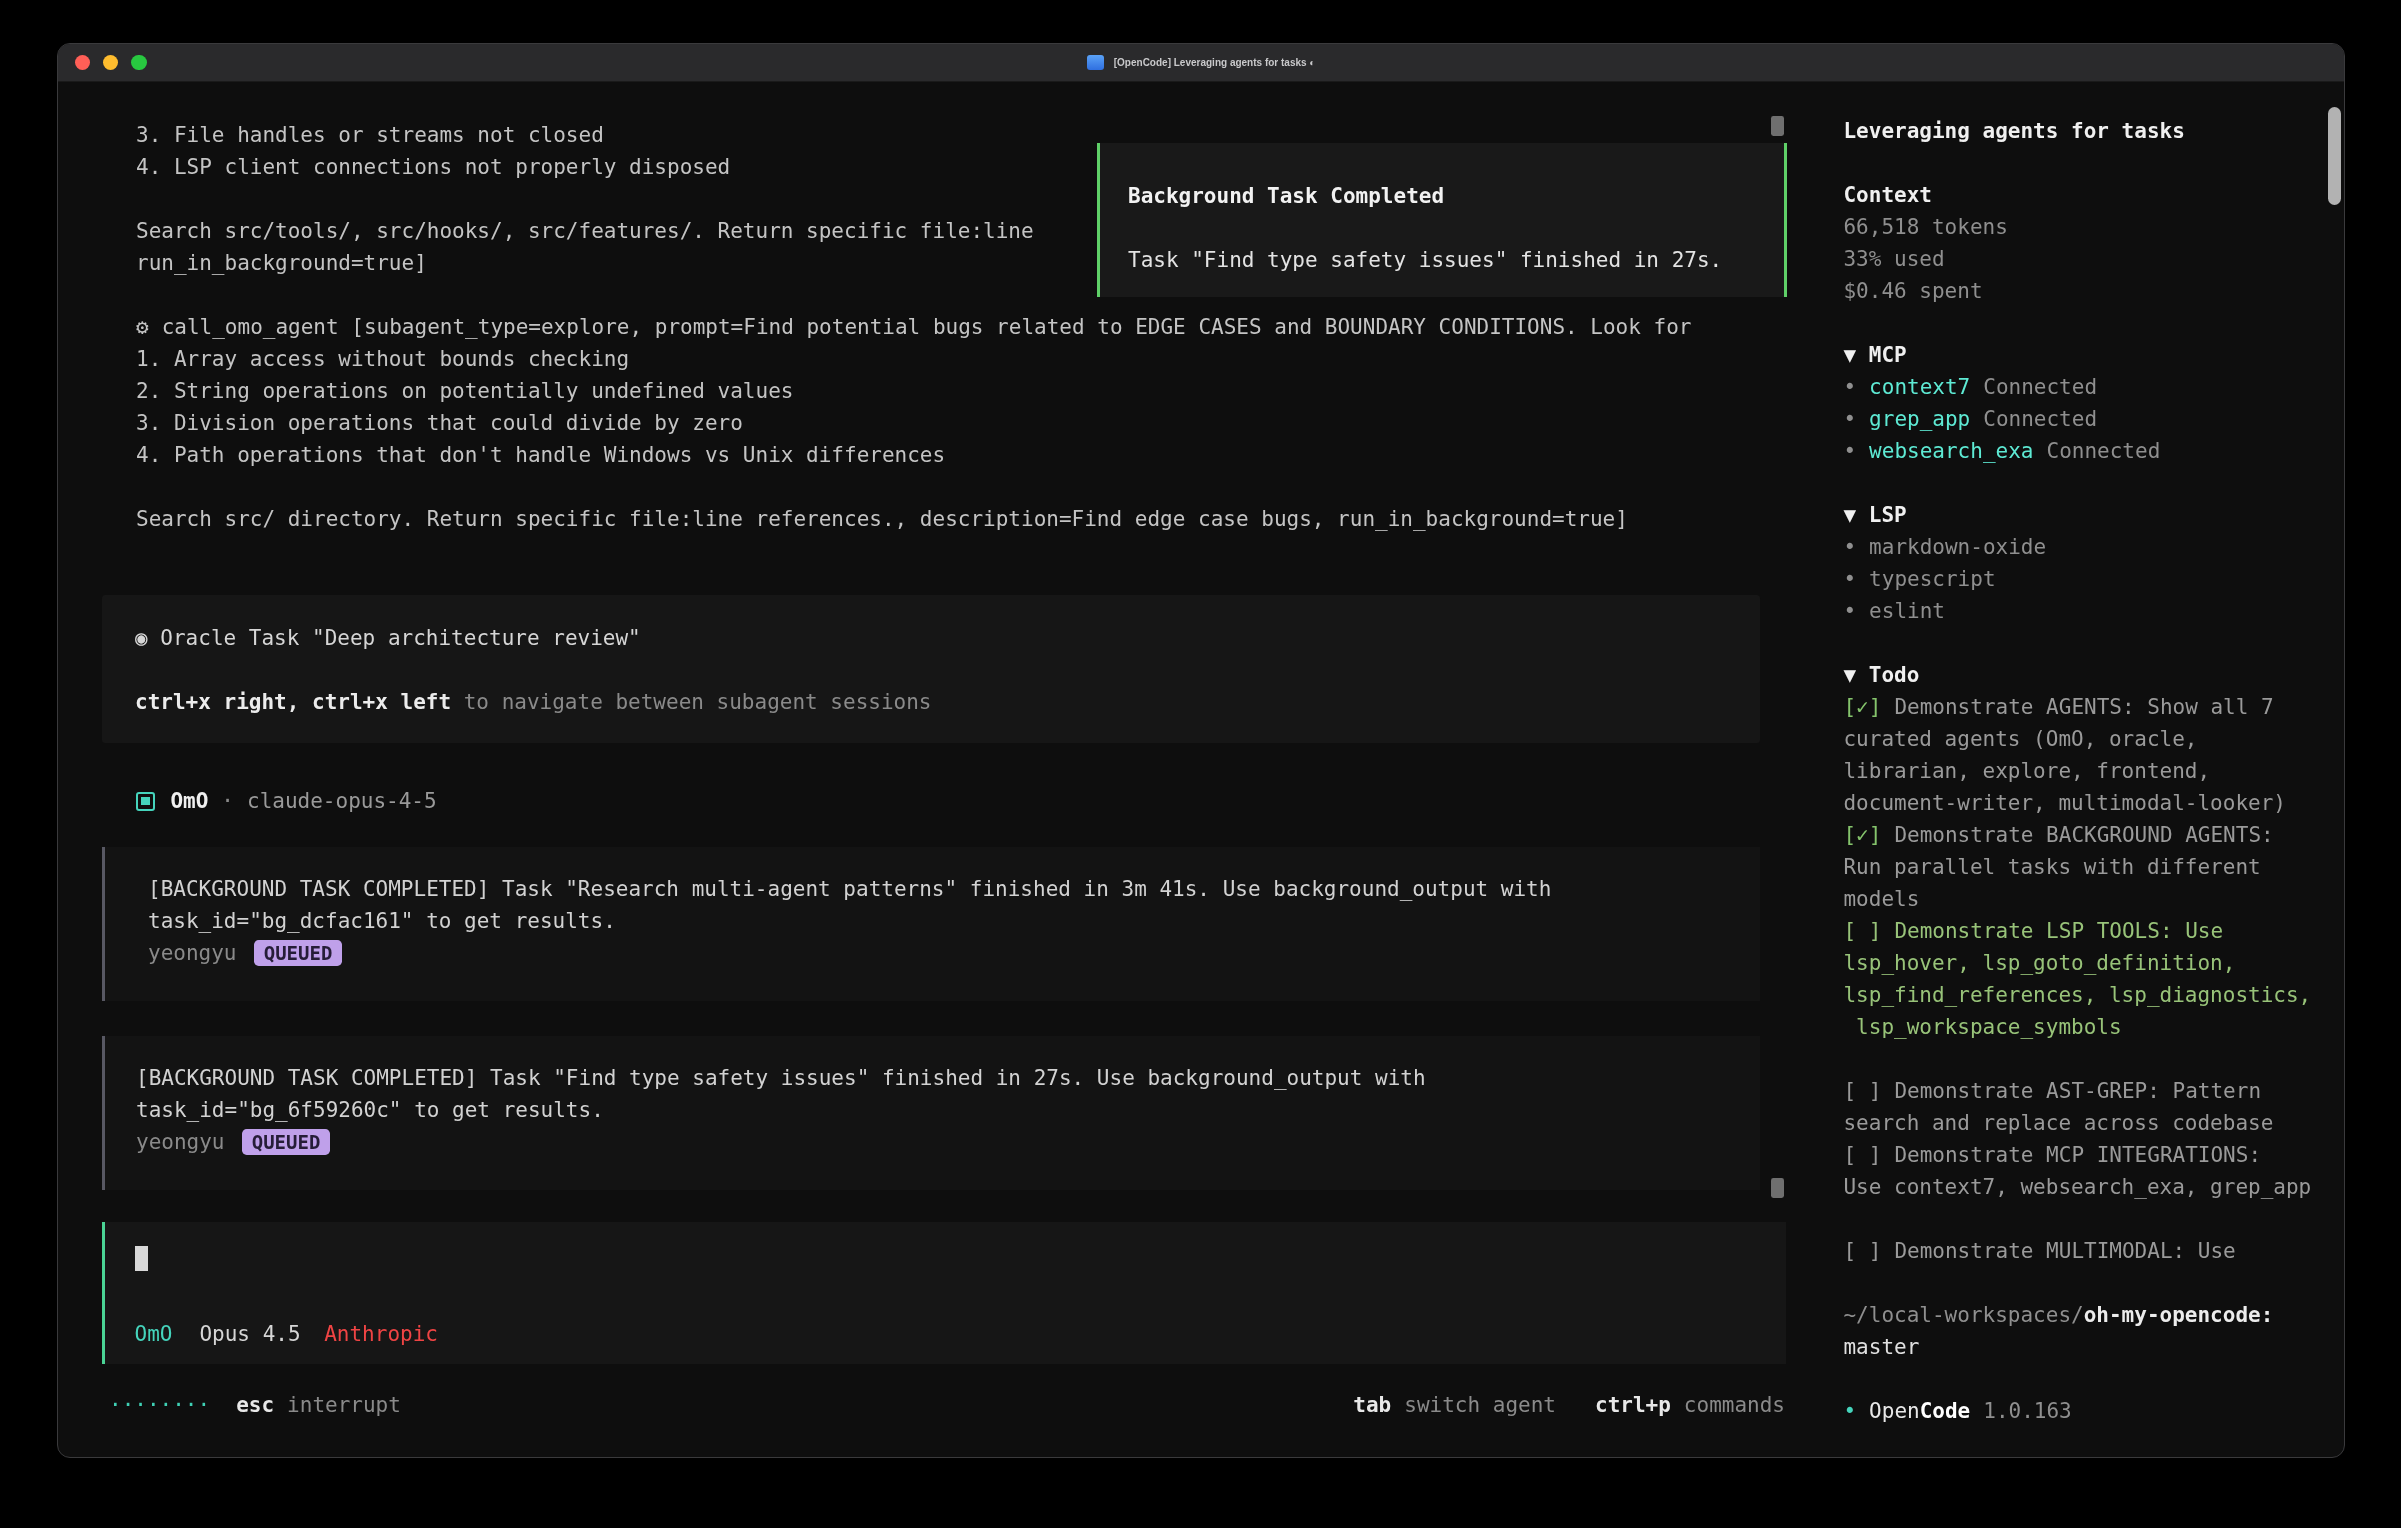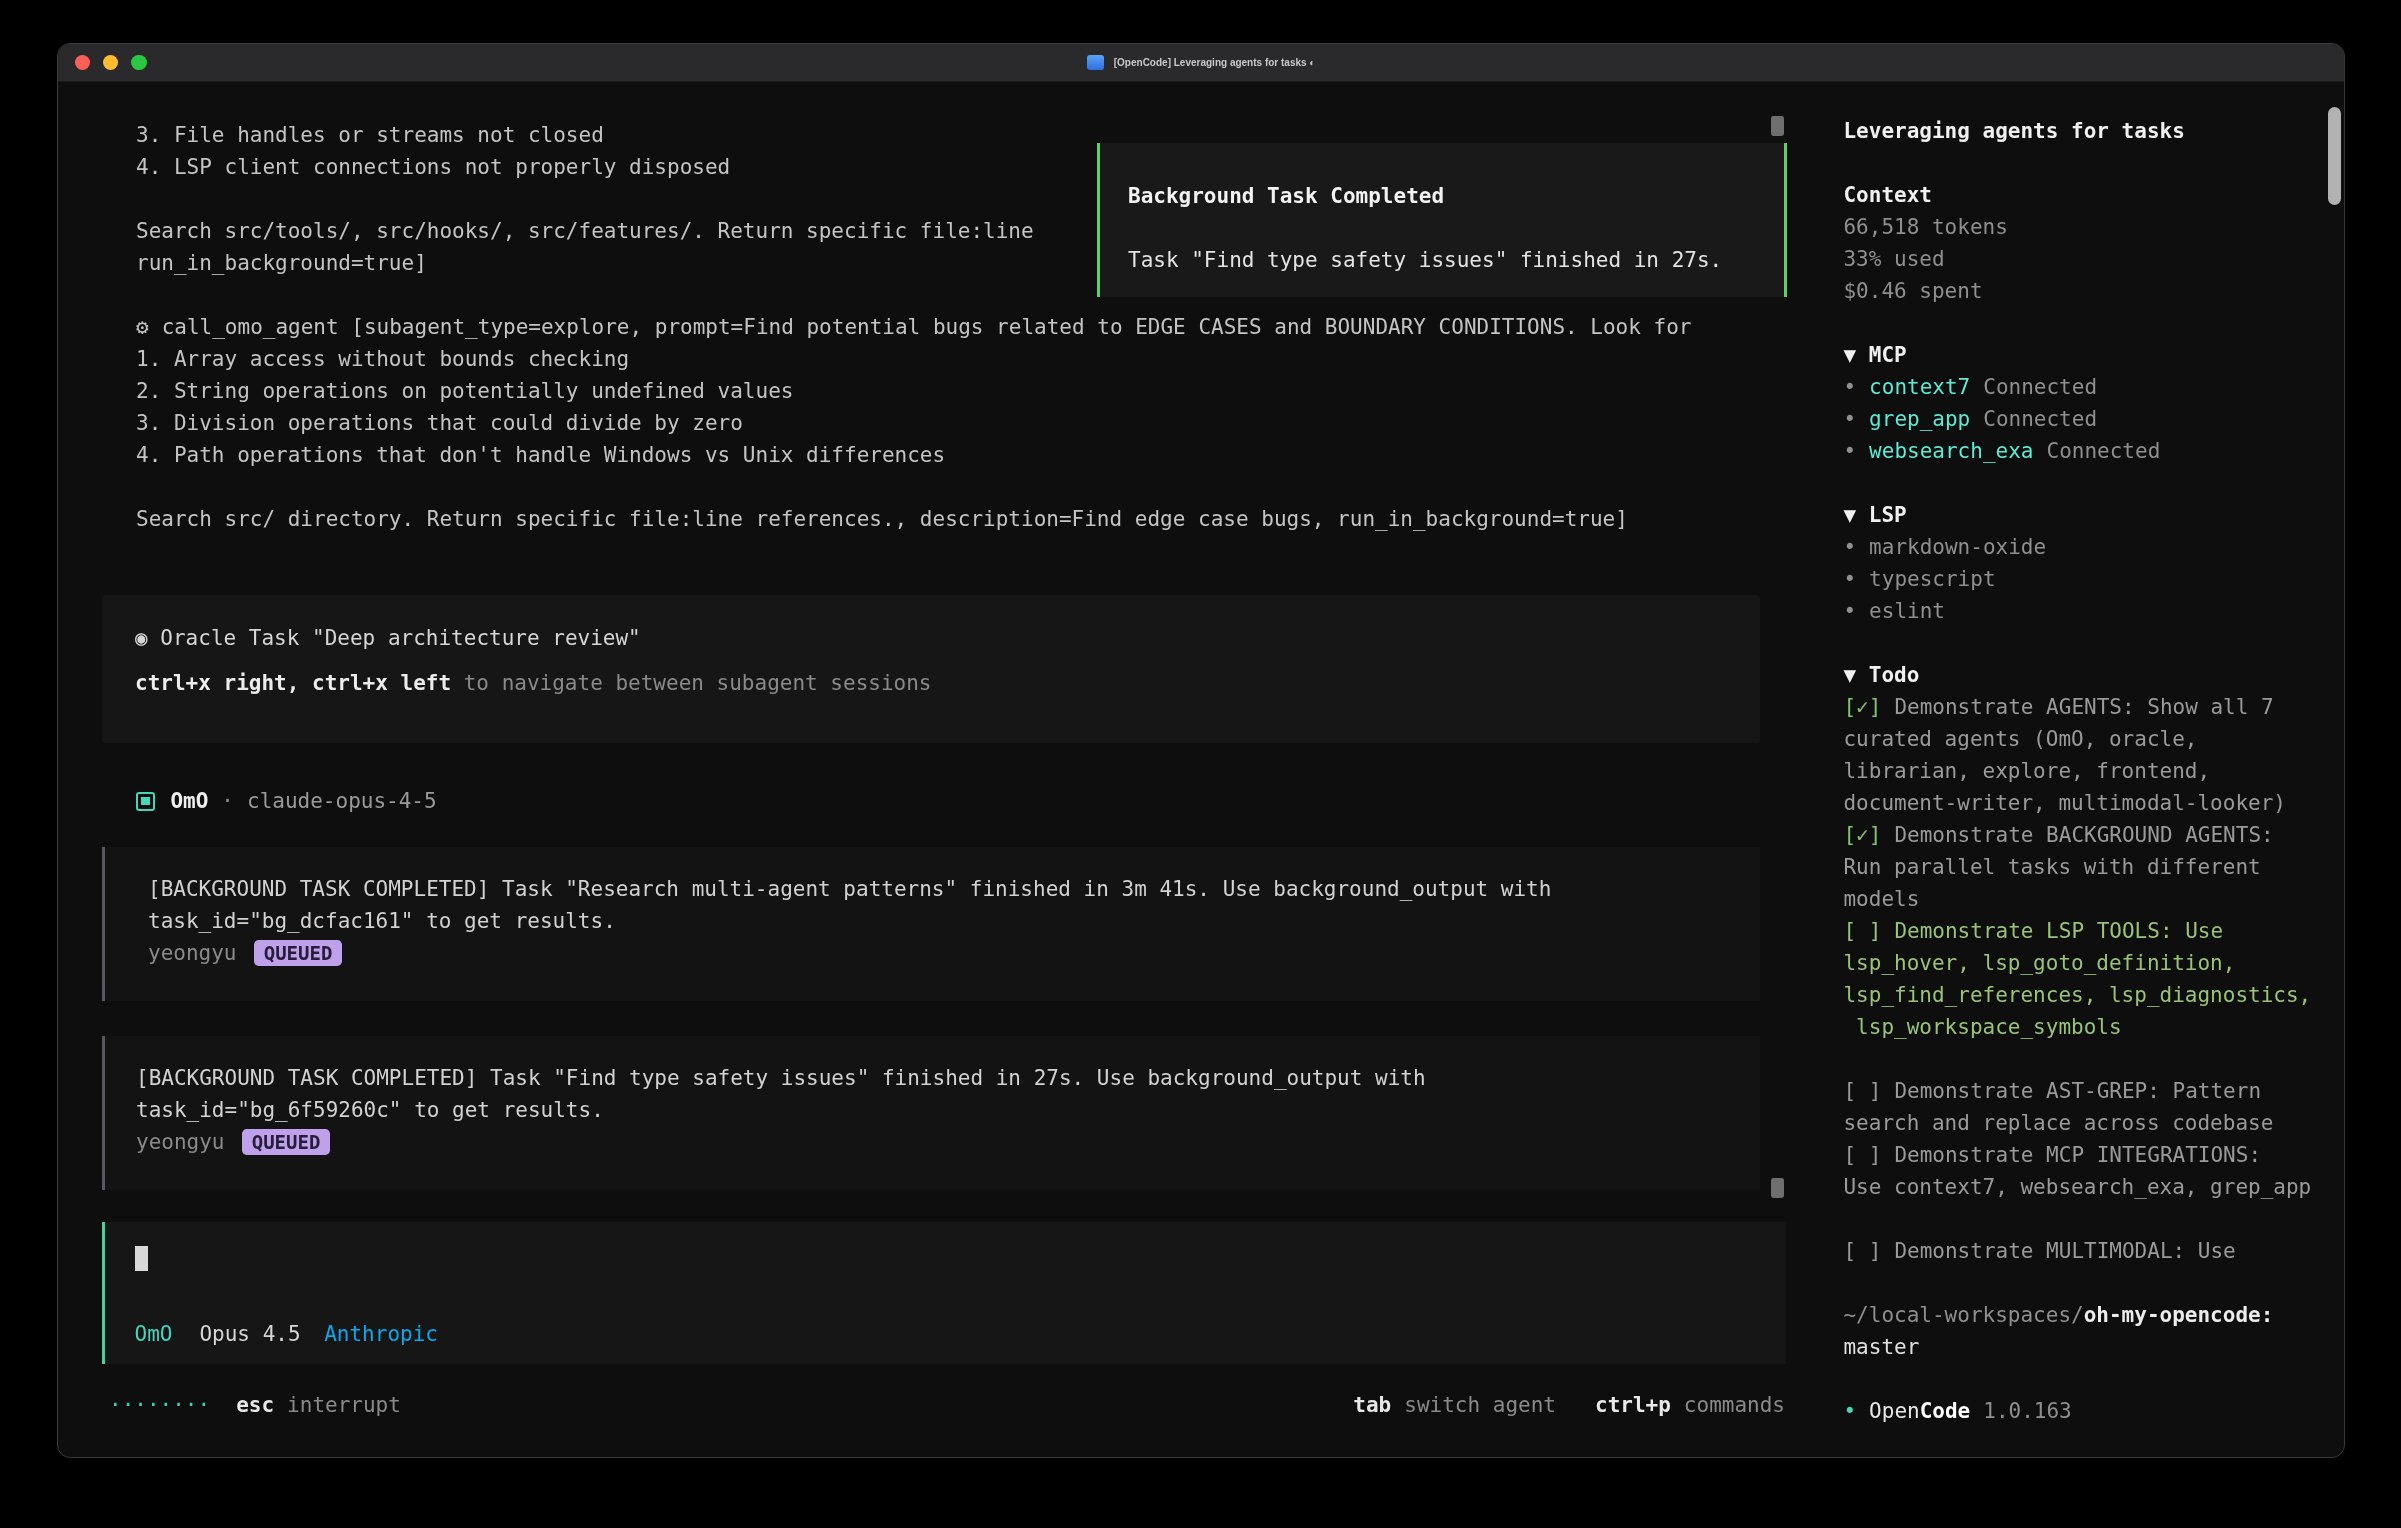--- a/index.html
+++ b/index.html
@@ -43,21 +43,21 @@
     background:#191919; border-left:3.5px solid #5fd068; border-right:3.5px solid #5fd068;
     padding:37px 0 0 28px;
   }
   .toast-title { font-weight:bold; color:#f2f2f2; }
   .toast-body { margin-top:32px; color:#e3e3e3; }
   
   .oracle {
     position:absolute; top:513px; left:44px; width:1658px; height:148px;
     background:#161616; border-radius:3.5px; padding:27px 0 0 33px; color:#d6d6d6;
   }
-  .hint { margin-top:13px; }
+  .hint { margin-top:32px; }
   .hint-keys { font-weight:bold; color:#ececec; }
   .hint-rest { color:#8a8a8a; }
   
   .agent-row { position:absolute; top:703px; left:78px; height:32px; display:flex; align-items:center; }
   .omo-icon {
     width:19px; height:19px; border:2.4px solid #45d4bc; border-radius:3px;
     display:inline-flex; align-items:center; justify-content:center; margin-right:15.4px;
   }
   .omo-icon::after { content:""; width:8.3px; height:8.3px; background:#45d4bc; }
   .agent-name { font-weight:bold; color:#f0f0f0; margin-right:13px; }
@@ -79,21 +79,21 @@
   
   .input {
     position:absolute; top:1140px; left:44px; width:1684px; height:142px;
     background:#161616; border-left:3.5px solid #4ad395;
     padding:23.6px 0 17.7px 29.5px; display:flex; flex-direction:column; justify-content:space-between;
   }
   .cursor { width:13px; height:25px; background:#d8d8d8; display:block; }
   .input-meta { display:flex; align-items:center; }
   .i-agent { color:#45d4bc; margin-right:27px; }
   .i-model { color:#d6d6d6; margin-right:23.6px; }
-  .i-provider { color:#0ea5e9; }
+  .i-provider { color:#ef4444; }
   
   .statusbar {
     position:absolute; top:1307px; left:51px; width:1676px; height:32px;
     display:flex; justify-content:space-between; align-items:center;
   }
   .sb-left, .sb-right { display:flex; align-items:center; }
   .dots { color:#3fd0b4; margin-right:26px; letter-spacing:0; }
   .key { font-weight:bold; color:#e8e8e8; }
   .lbl { color:#8a8a8a; margin-left:13px; }
   .key.gap { margin-left:39px; }

